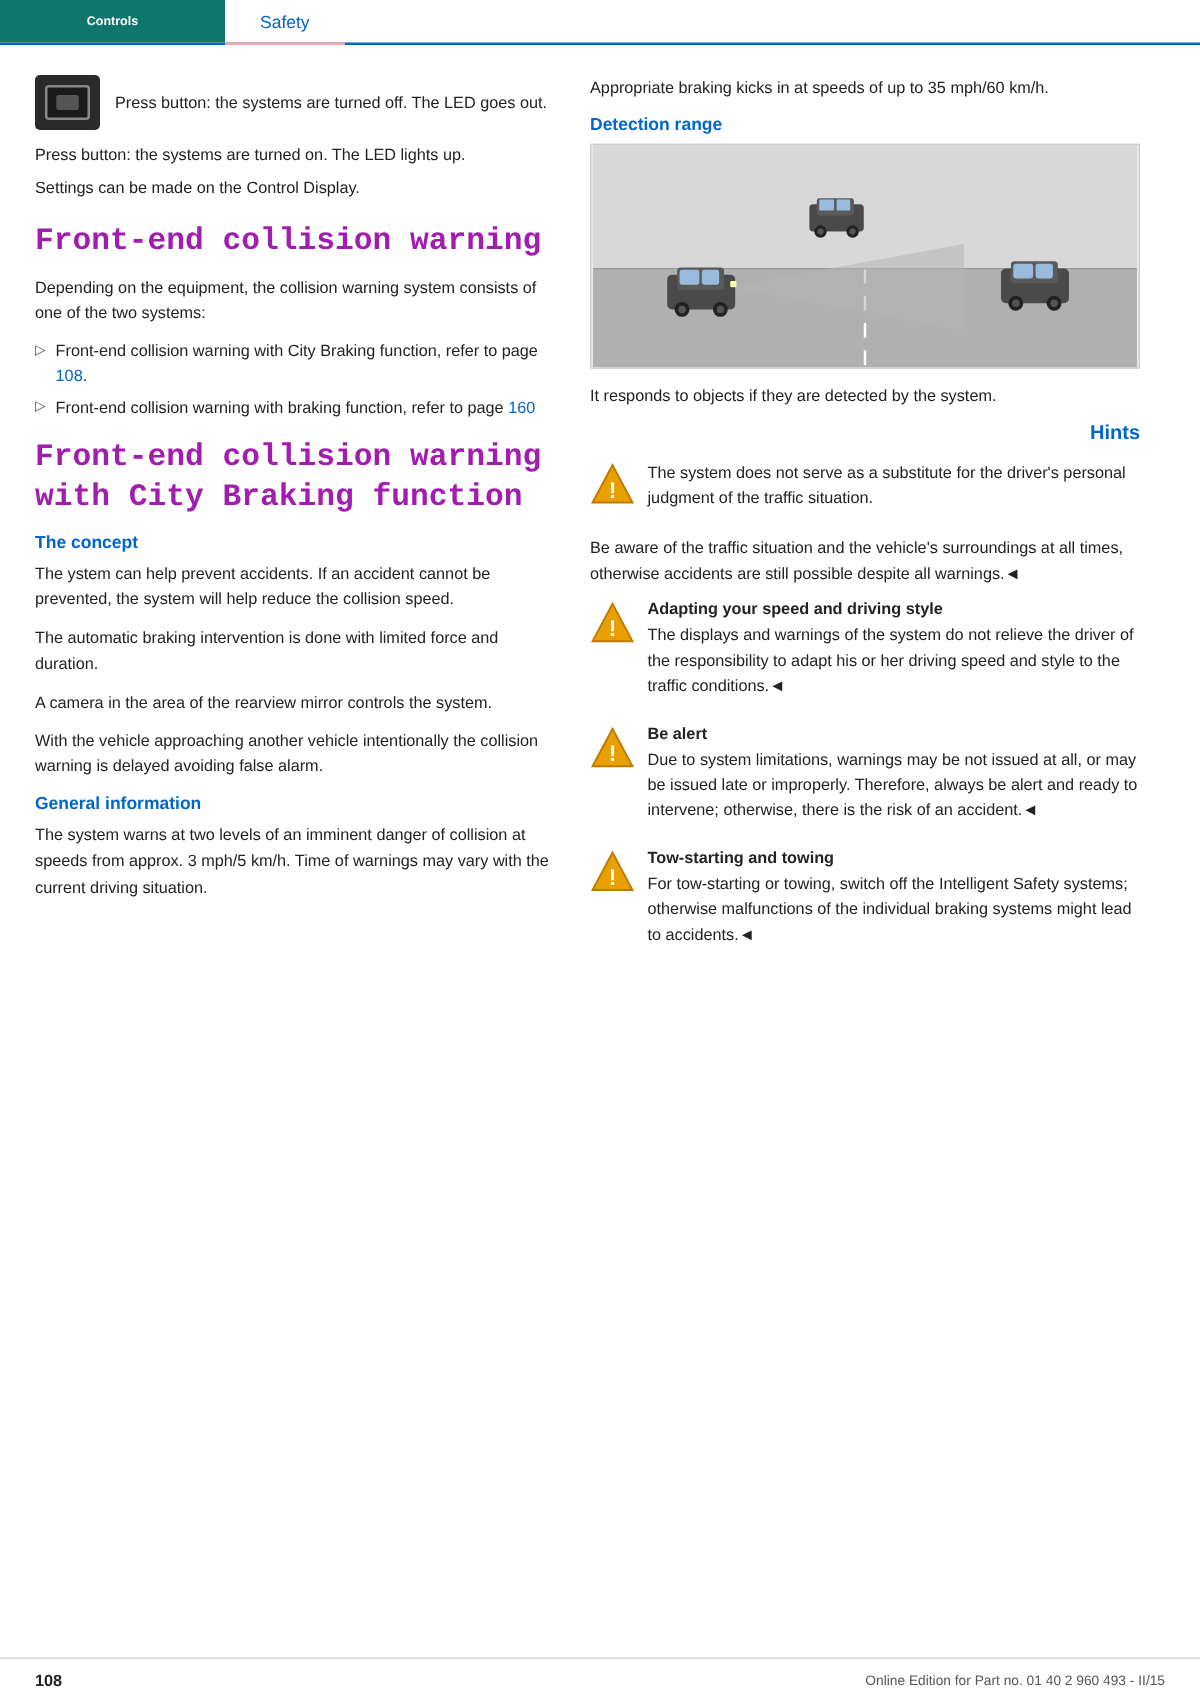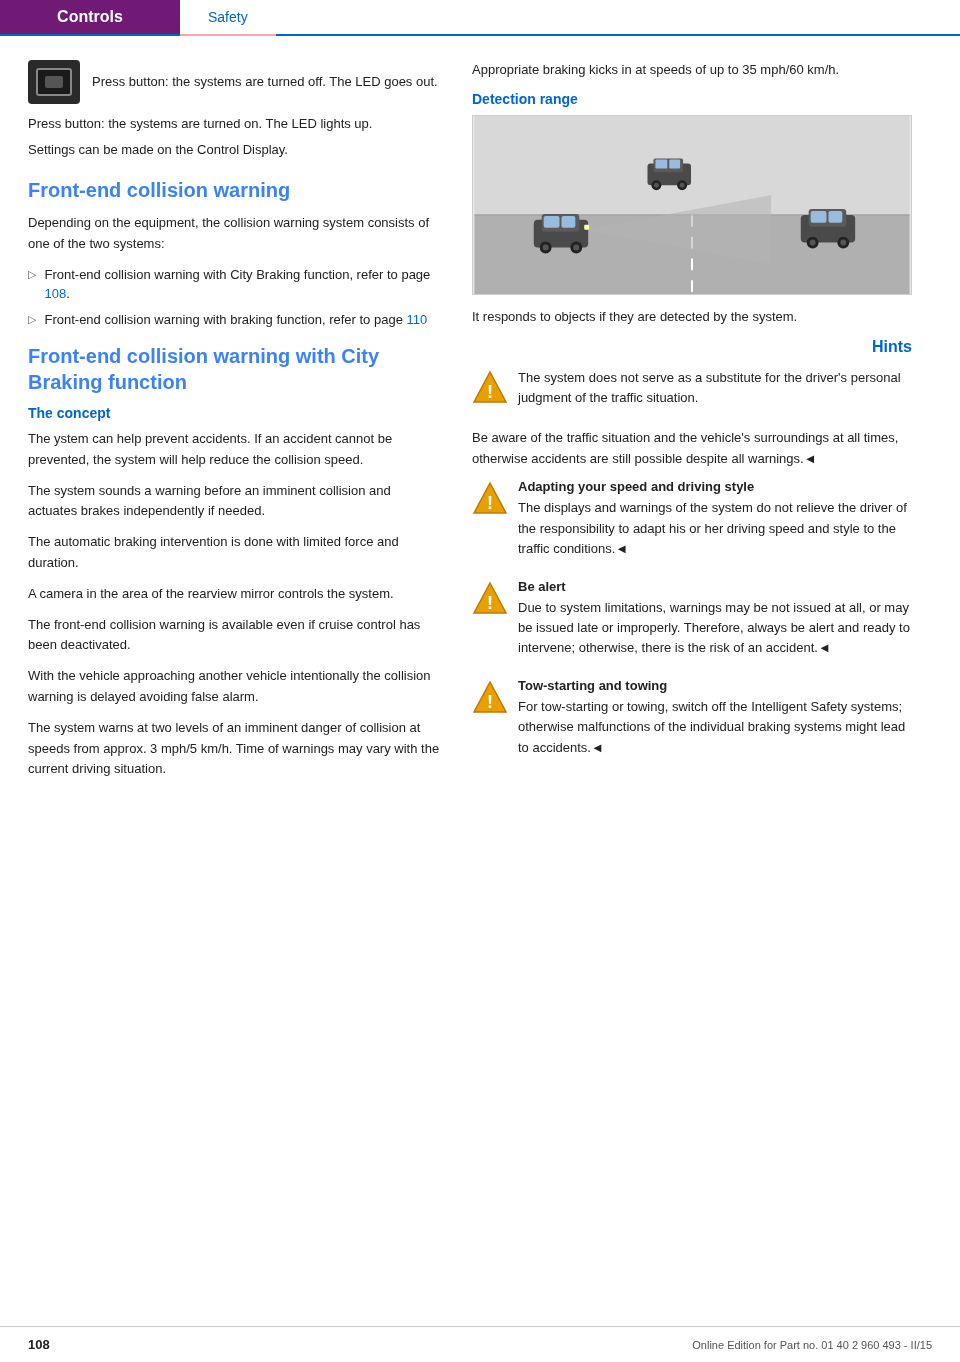--- a/index.html
+++ b/index.html
@@ -13,26 +13,26 @@
       position: relative;
     }
 
     
     .header {
       display: flex;
       height: 36px;
       border-bottom: 2px solid #0066cc;
     }
     .tab-controls {
-      background: #701a75;
+      background: #0f766e;
       color: #fff;
       padding: 0 28px;
       display: flex;
       align-items: center;
-      font-size: 16px;
+      font-size: 10px;
       font-weight: bold;
       min-width: 180px;
       justify-content: center;
     }
     .tab-safety {
       color: #0066cc;
       padding: 0 28px;
       display: flex;
       align-items: center;
       font-size: 14px;
@@ -92,25 +92,26 @@
     .press-btn-text {
       font-size: 13px;
       line-height: 1.5;
     }
 
     .on-text { font-size: 13px; margin-bottom: 6px; line-height: 1.5; }
     .settings-text { font-size: 13px; margin-bottom: 18px; line-height: 1.5; }
 
     
     .section-heading-blue {
-      color: #3b82f6;
-      font-size: 20px;
+      color: #a21caf;
+      font-size: 25px;
       font-weight: bold;
       margin-bottom: 10px;
       line-height: 1.3;
+      font-family: Liberation Mono, monospace;
     }
     .section-heading-blue-small {
       color: #0066cc;
       font-size: 14px;
       font-weight: bold;
       margin-bottom: 8px;
     }
 
     .body-text {
       font-size: 13px;
@@ -247,36 +248,35 @@
     <ul class="bullet-list">
       <li>
         <span class="bullet-arrow">▷</span>
         <span>
           <span>Front-end collision warning with City Braking function, refer to page </span><span class="link-blue">108</span>.
         </span>
       </li>
       <li>
         <span class="bullet-arrow">▷</span>
         <span>
-          <span>Front-end collision warning with braking function, refer to page </span><span class="link-blue">110</span>
+          <span>Front-end collision warning with braking function, refer to page </span><span class="link-blue">160</span>
         </span>
       </li>
     </ul>
 
     <div class="section-heading-blue" style="margin-top:10px;">Front-end collision warning with City Braking function</div>
 
     <div class="section-heading-blue-small">The concept</div>
 
     <div class="body-text">The ystem can help prevent accidents. If an accident cannot be prevented, the system will help reduce the collision speed.</div>
-    <div class="body-text">The system sounds a warning before an imminent collision and actuates brakes independently if needed.</div>
     <div class="body-text">The automatic braking intervention is done with limited force and duration.</div>
     <div class="body-text">A camera in the area of the rearview mirror controls the system.</div>
-    <div class="body-text">The front-end collision warning is available even if cruise control has been deactivated.</div>
     <div class="body-text">With the vehicle approaching another vehicle intentionally the collision warning is delayed avoiding false alarm.</div>
 
+    <div class="section-heading-blue-small">General information</div>
     <div class="body-text">The system warns at two levels of an imminent danger of collision at speeds from approx. 3 mph/5 km/h. Time of warnings may vary with the current driving situation.</div>
 
   </div>
 
   <div class="right-col">
 
     <div class="body-text">Appropriate braking kicks in at speeds of up to 35 mph/60 km/h.</div>
 
     <div class="section-heading-blue-small">Detection range</div>
 

